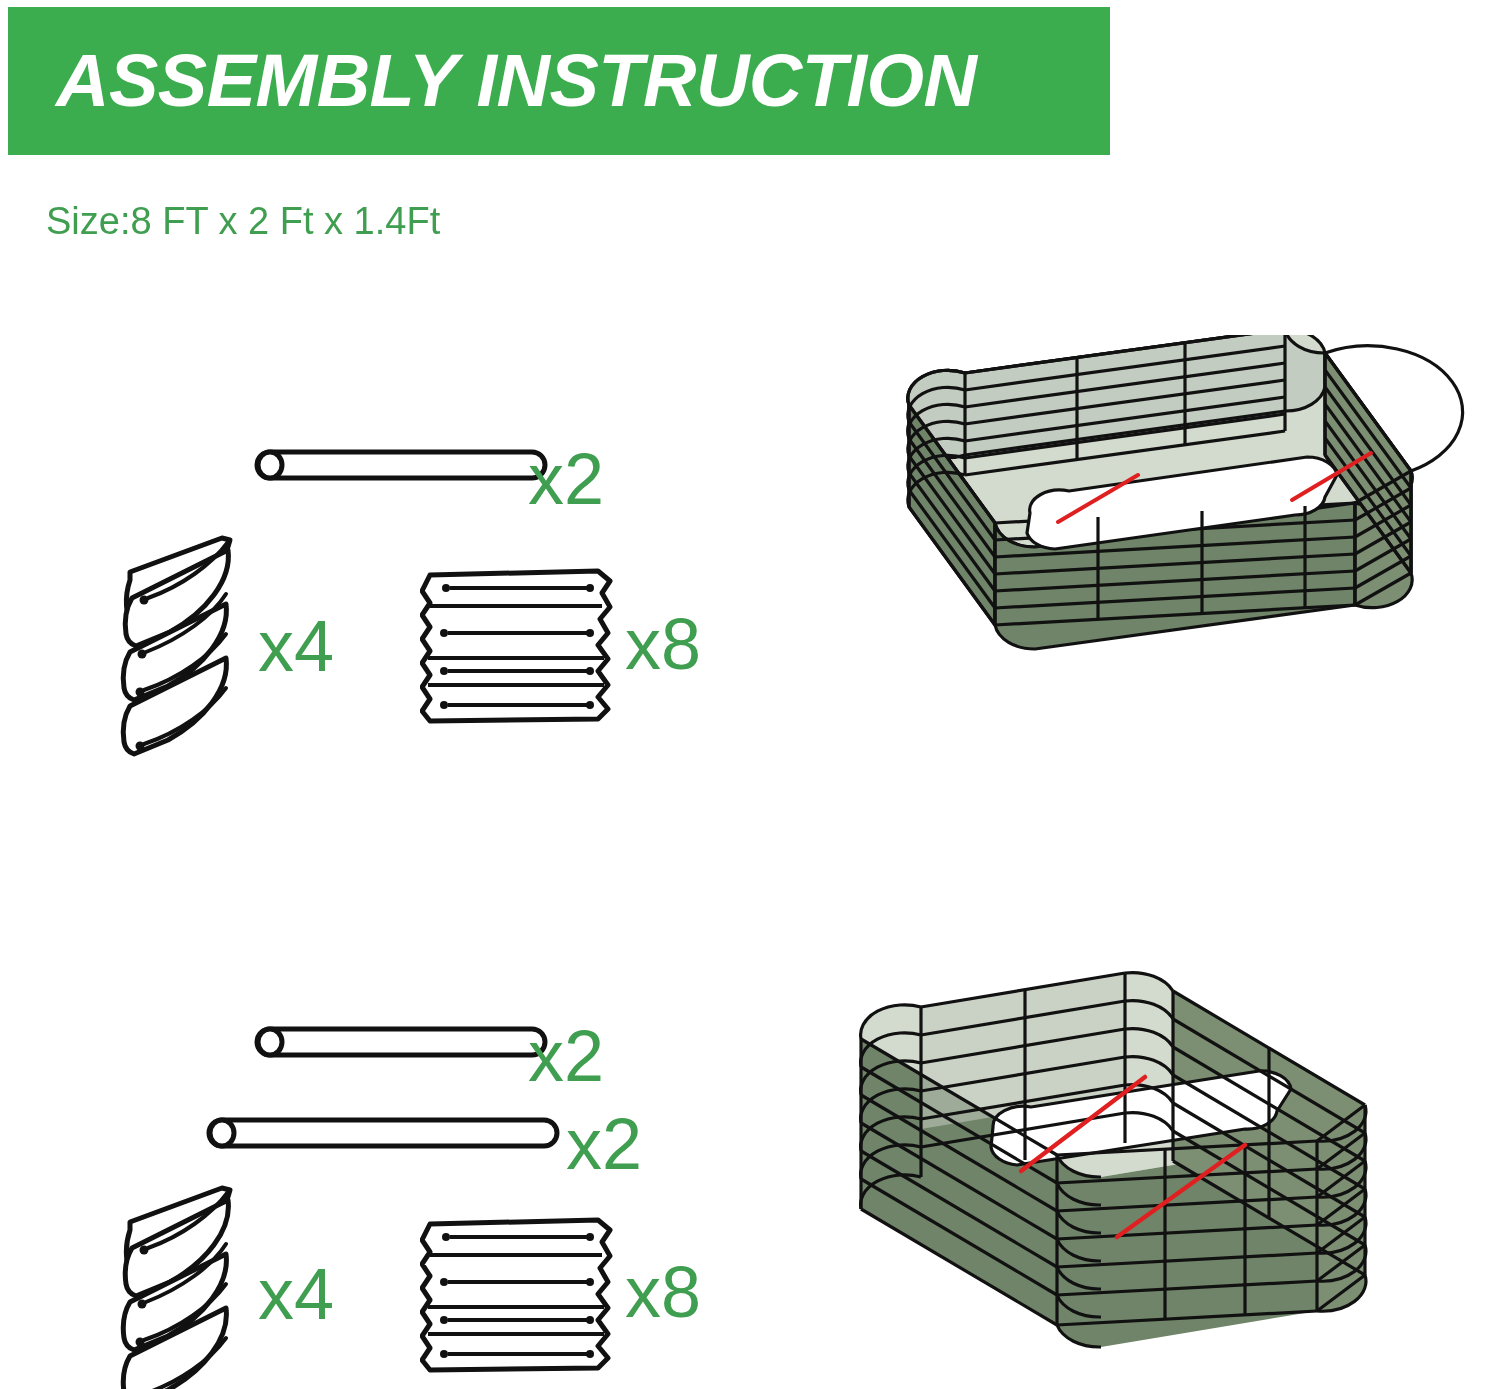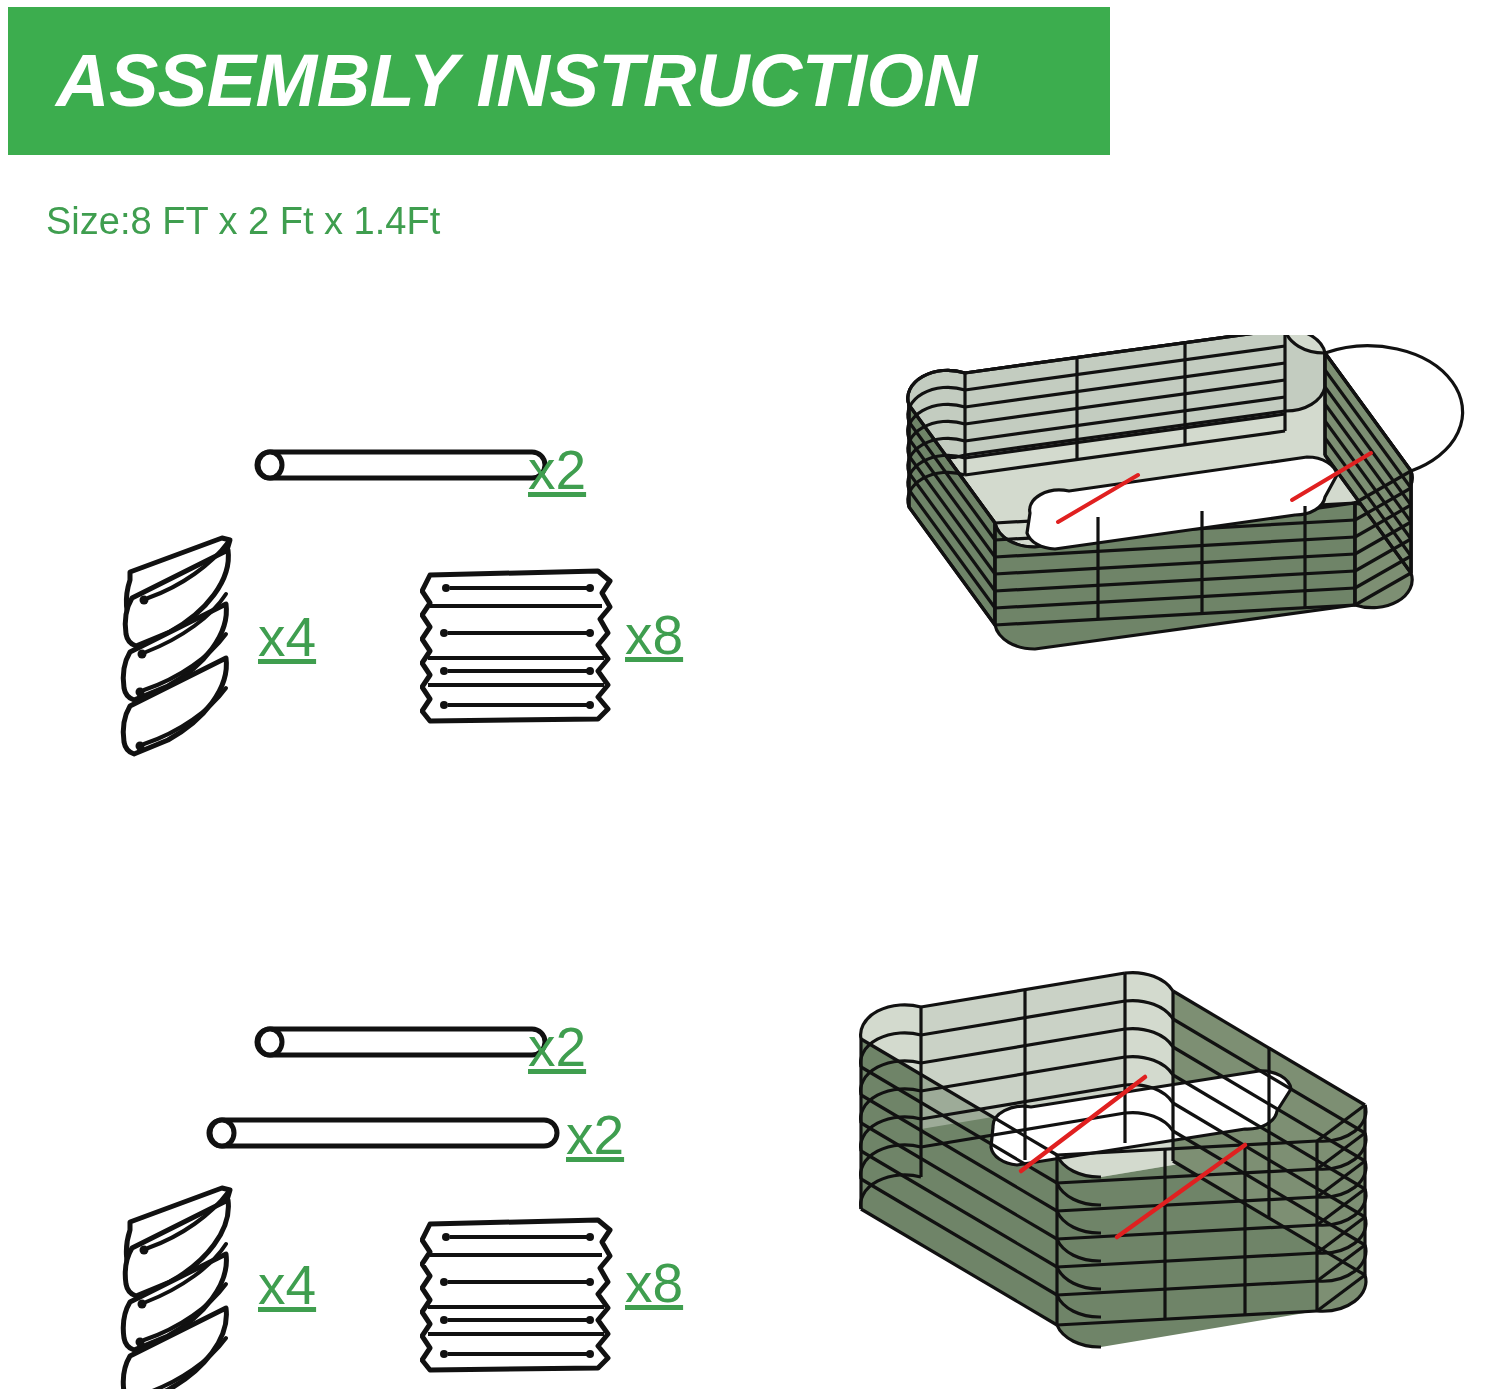--- a/index.html
+++ b/index.html
@@ -35,25 +35,24 @@
     font-weight:normal;
     letter-spacing:0px;
     white-space:nowrap;
   }
 
   
   .layer{position:absolute;}
   .qty{
     position:absolute;
     color:#3f9e4f;
-    font-size:55px;
+    font-size:72px;
     font-weight:normal;
     line-height:1;
     white-space:nowrap;
-    text-decoration:underline;
   }
 </style>
 </head>
 <body>
 
 <div id="page">
 
   <div class="header-bar">
     <div class="header-title">ASSEMBLY INSTRUCTION</div>
   </div>

